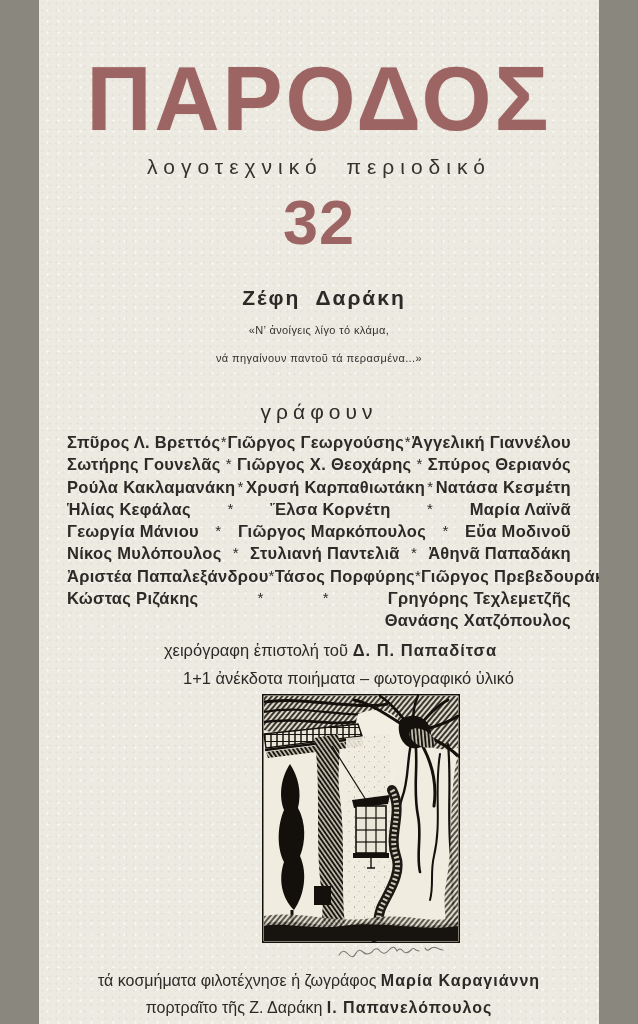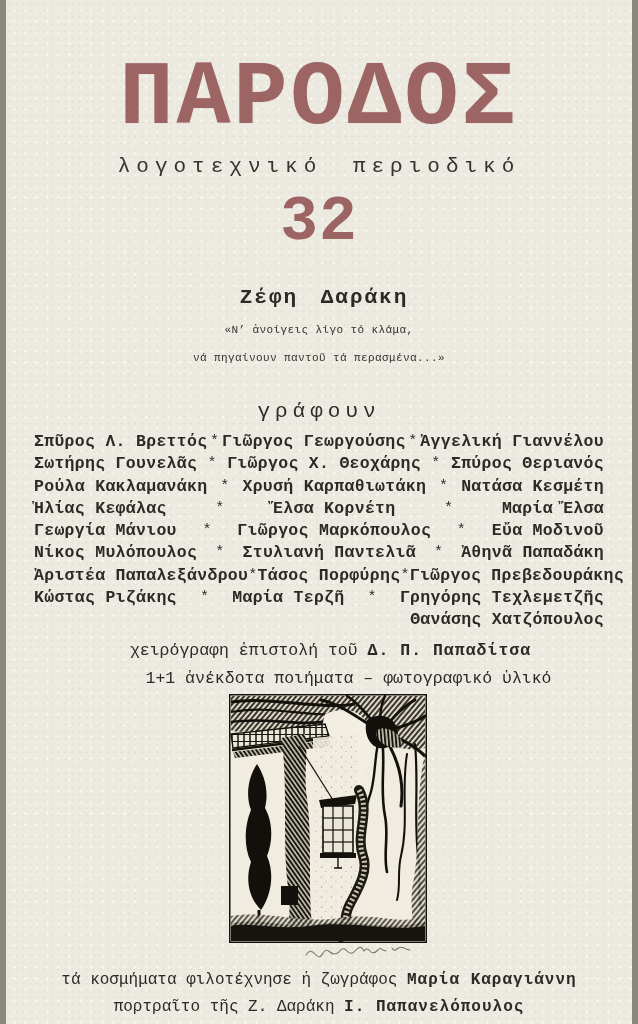--- a/index.html
+++ b/index.html
@@ -1,26 +1,26 @@
 <!DOCTYPE html>
 <html><head>
 <meta charset="utf-8">
 <style>
   html,body{margin:0;padding:0;background:#8a877f;}
   .page{
     position:relative;
-    width:626px;height:1024px;
+    width:560px;height:1024px;
     margin:0 auto;
     background-color:#edeae2;
     background-image:
       radial-gradient(rgba(125,118,102,0.06) 1px, transparent 1.3px),
       radial-gradient(rgba(255,255,255,0.55) 1px, transparent 1.3px);
     background-size:7px 7px, 11px 11px;
     background-position:0 0, 3px 5px;
-    font-family:Liberation Mono, monospace;
+    font-family:Liberation Sans, sans-serif;
     color:#2c2a26;
     overflow:hidden;
   }
   .abs{position:absolute;left:0;right:0;text-align:center;}
   .masthead-title{
     top:54px;
     font-size:90px;line-height:1;font-weight:bold;
     letter-spacing:3px;
     color:#9c6462;
     text-shadow:0 0 1px rgba(156,100,98,0.45);
@@ -120,21 +120,21 @@
         <span class="sep">*</span>
         <span class="contrib-name">Χρυσή Καρπαθιωτάκη</span>
         <span class="sep">*</span>
         <span class="contrib-name">Νατάσα Κεσμέτη</span>
       </div>
       <div class="contrib-row">
         <span class="contrib-name">Ἡλίας Κεφάλας</span>
         <span class="sep">*</span>
         <span class="contrib-name">Ἔλσα Κορνέτη</span>
         <span class="sep">*</span>
-        <span class="contrib-name">Μαρία Ἔλσα</span>
+        <span class="contrib-name">Μαρία Λαϊνᾶ</span>
       </div>
       <div class="contrib-row">
         <span class="contrib-name">Γεωργία Μάνιου</span>
         <span class="sep">*</span>
         <span class="contrib-name">Γιῶργος Μαρκόπουλος</span>
         <span class="sep">*</span>
         <span class="contrib-name">Εὔα Μοδινοῦ</span>
       </div>
       <div class="contrib-row">
         <span class="contrib-name">Νίκος Μυλόπουλος</span>
@@ -146,21 +146,20 @@
       <div class="contrib-row">
         <span class="contrib-name">Ἀριστέα Παπαλεξάνδρου</span>
         <span class="sep">*</span>
         <span class="contrib-name">Τάσος Πορφύρης</span>
         <span class="sep">*</span>
         <span class="contrib-name">Γιῶργος Πρεβεδουράκης</span>
       </div>
       <div class="contrib-row">
         <span class="contrib-name">Κώστας Ριζάκης</span>
         <span class="sep">*</span>
-        <span class="contrib-name">Μαρία Τερζῆ</span>
         <span class="sep">*</span>
         <span class="contrib-name">Γρηγόρης Τεχλεμετζῆς</span>
       </div>
       <div class="contrib-row single">
         <span class="contrib-name">Θανάσης Χατζόπουλος</span>
       </div>
     </div>
 
   <div class="abs announce announce-1"><span>χειρόγραφη ἐπιστολή τοῦ</span> <b>Δ. Π. Παπαδίτσα</b></div>
   <div class="abs announce announce-2">1+1 ἀνέκδοτα ποιήματα – φωτογραφικό ὑλικό</div>

